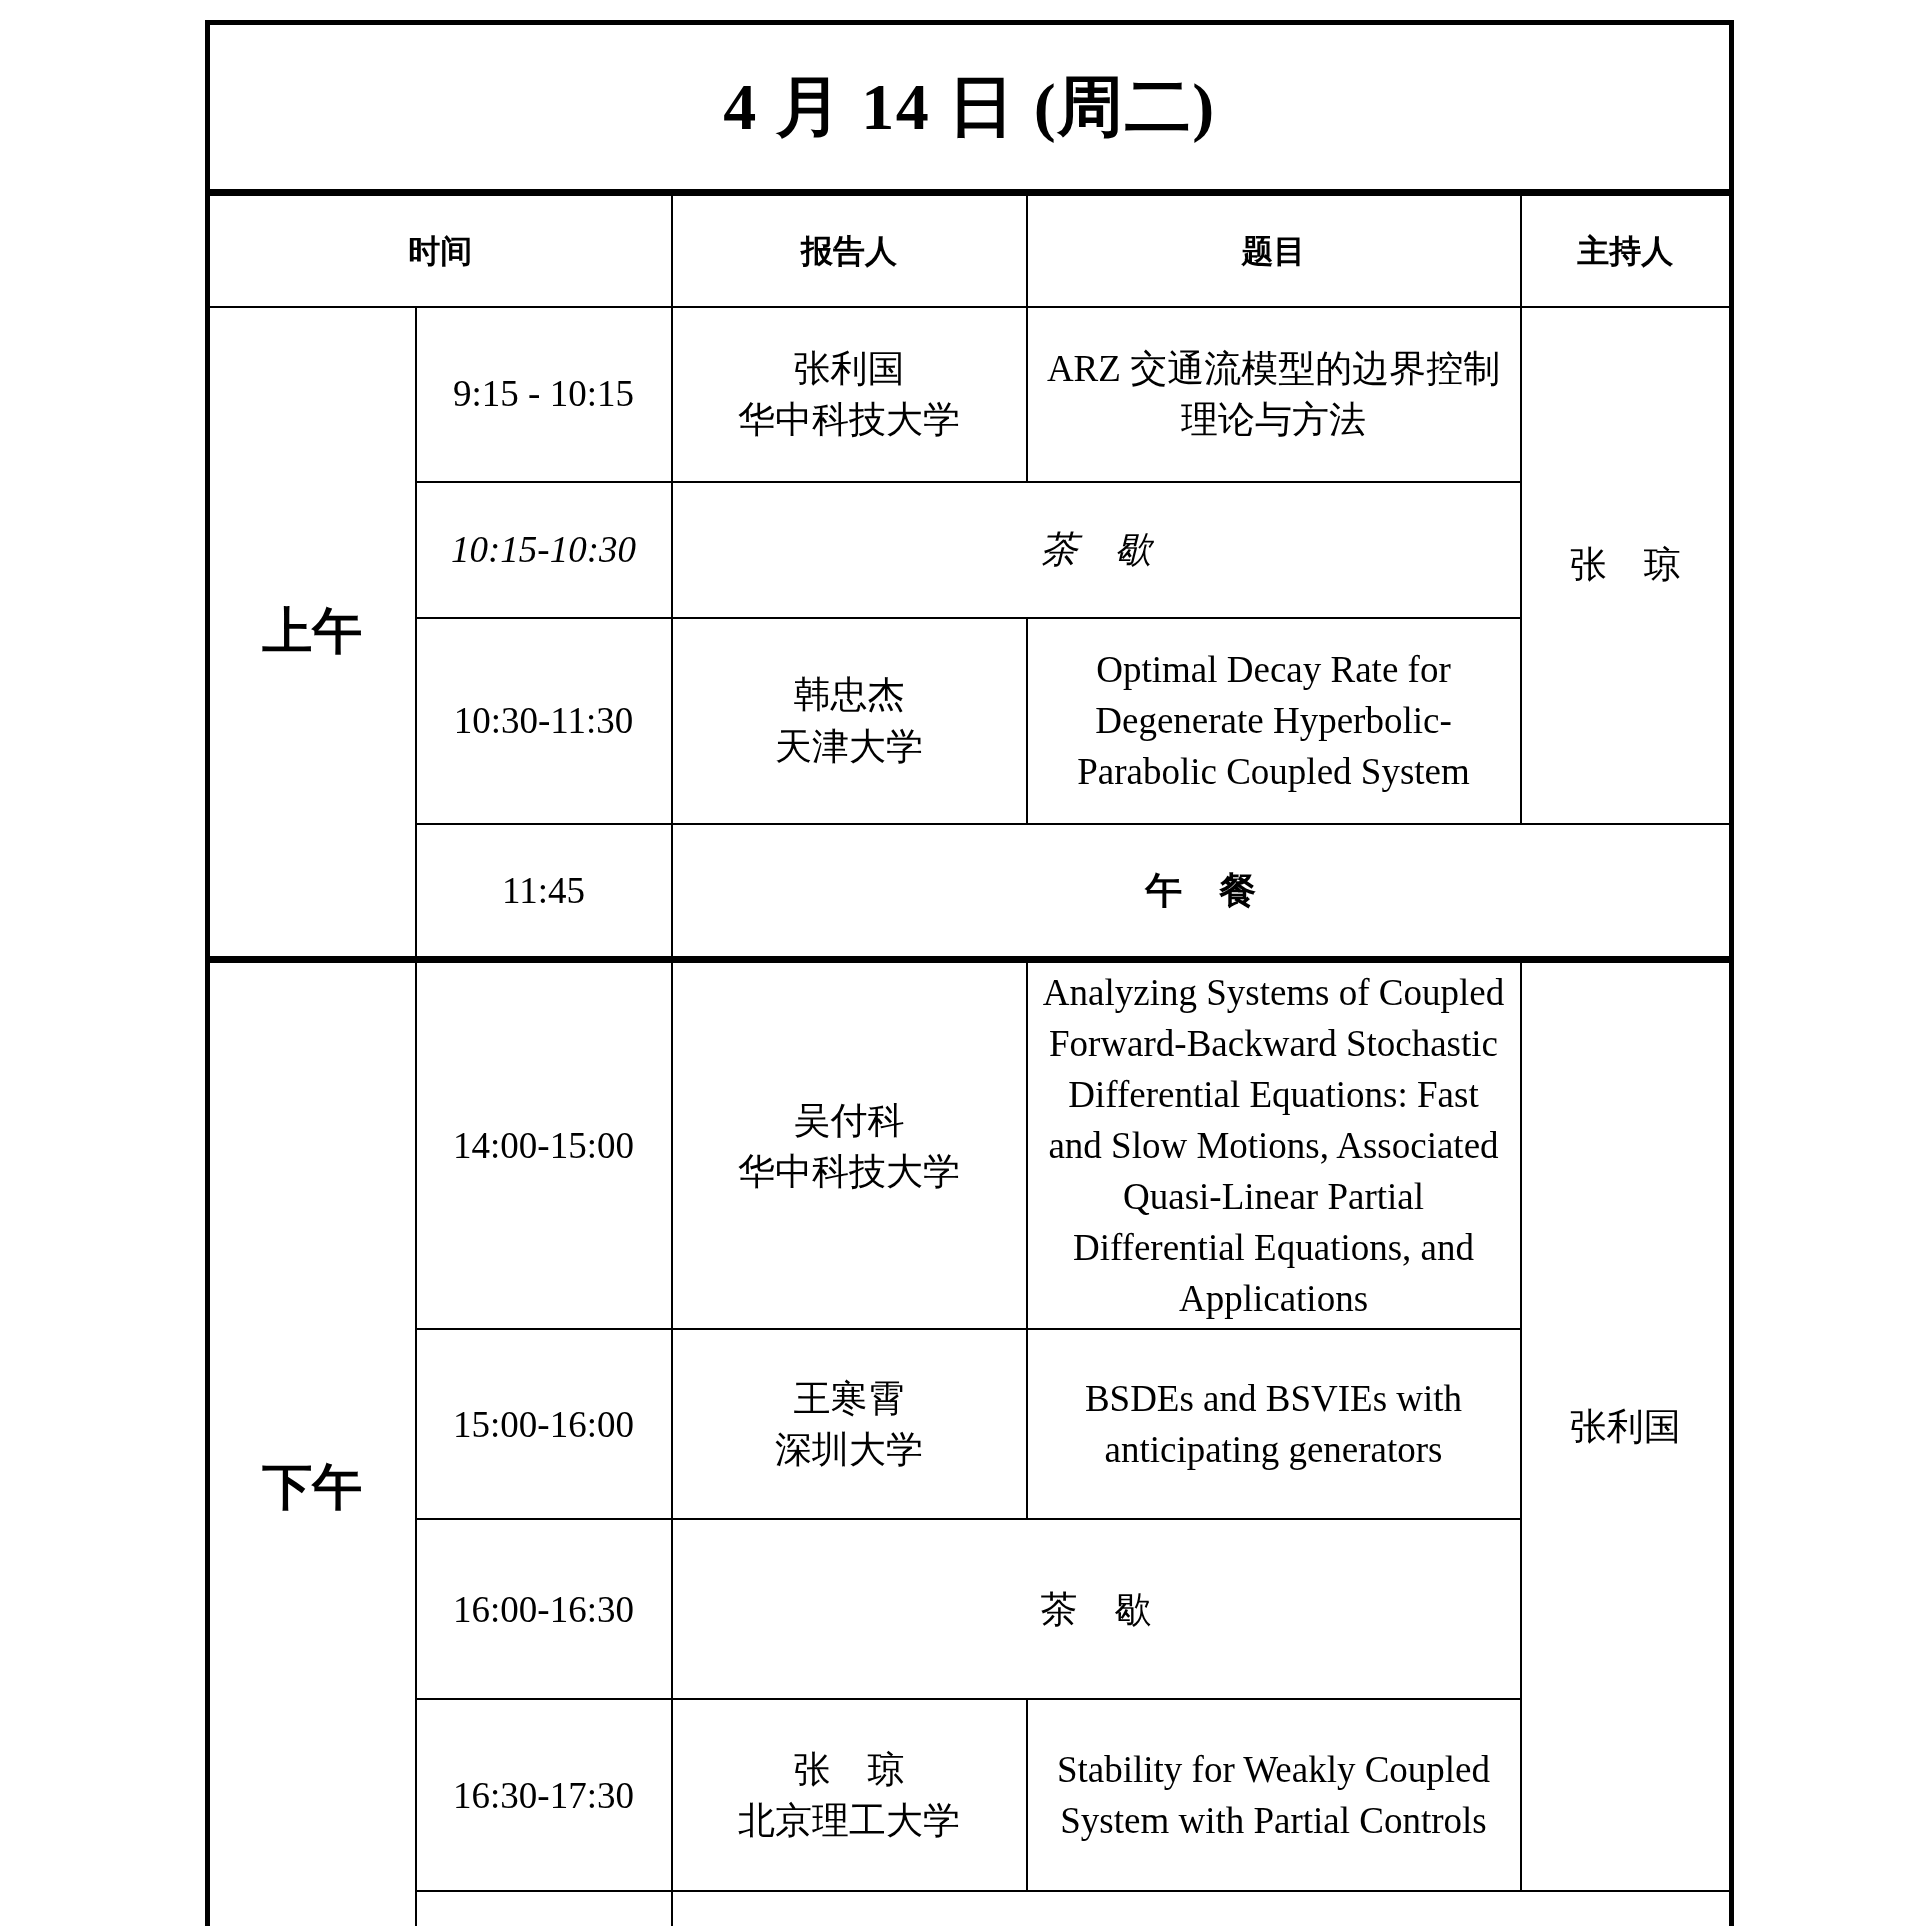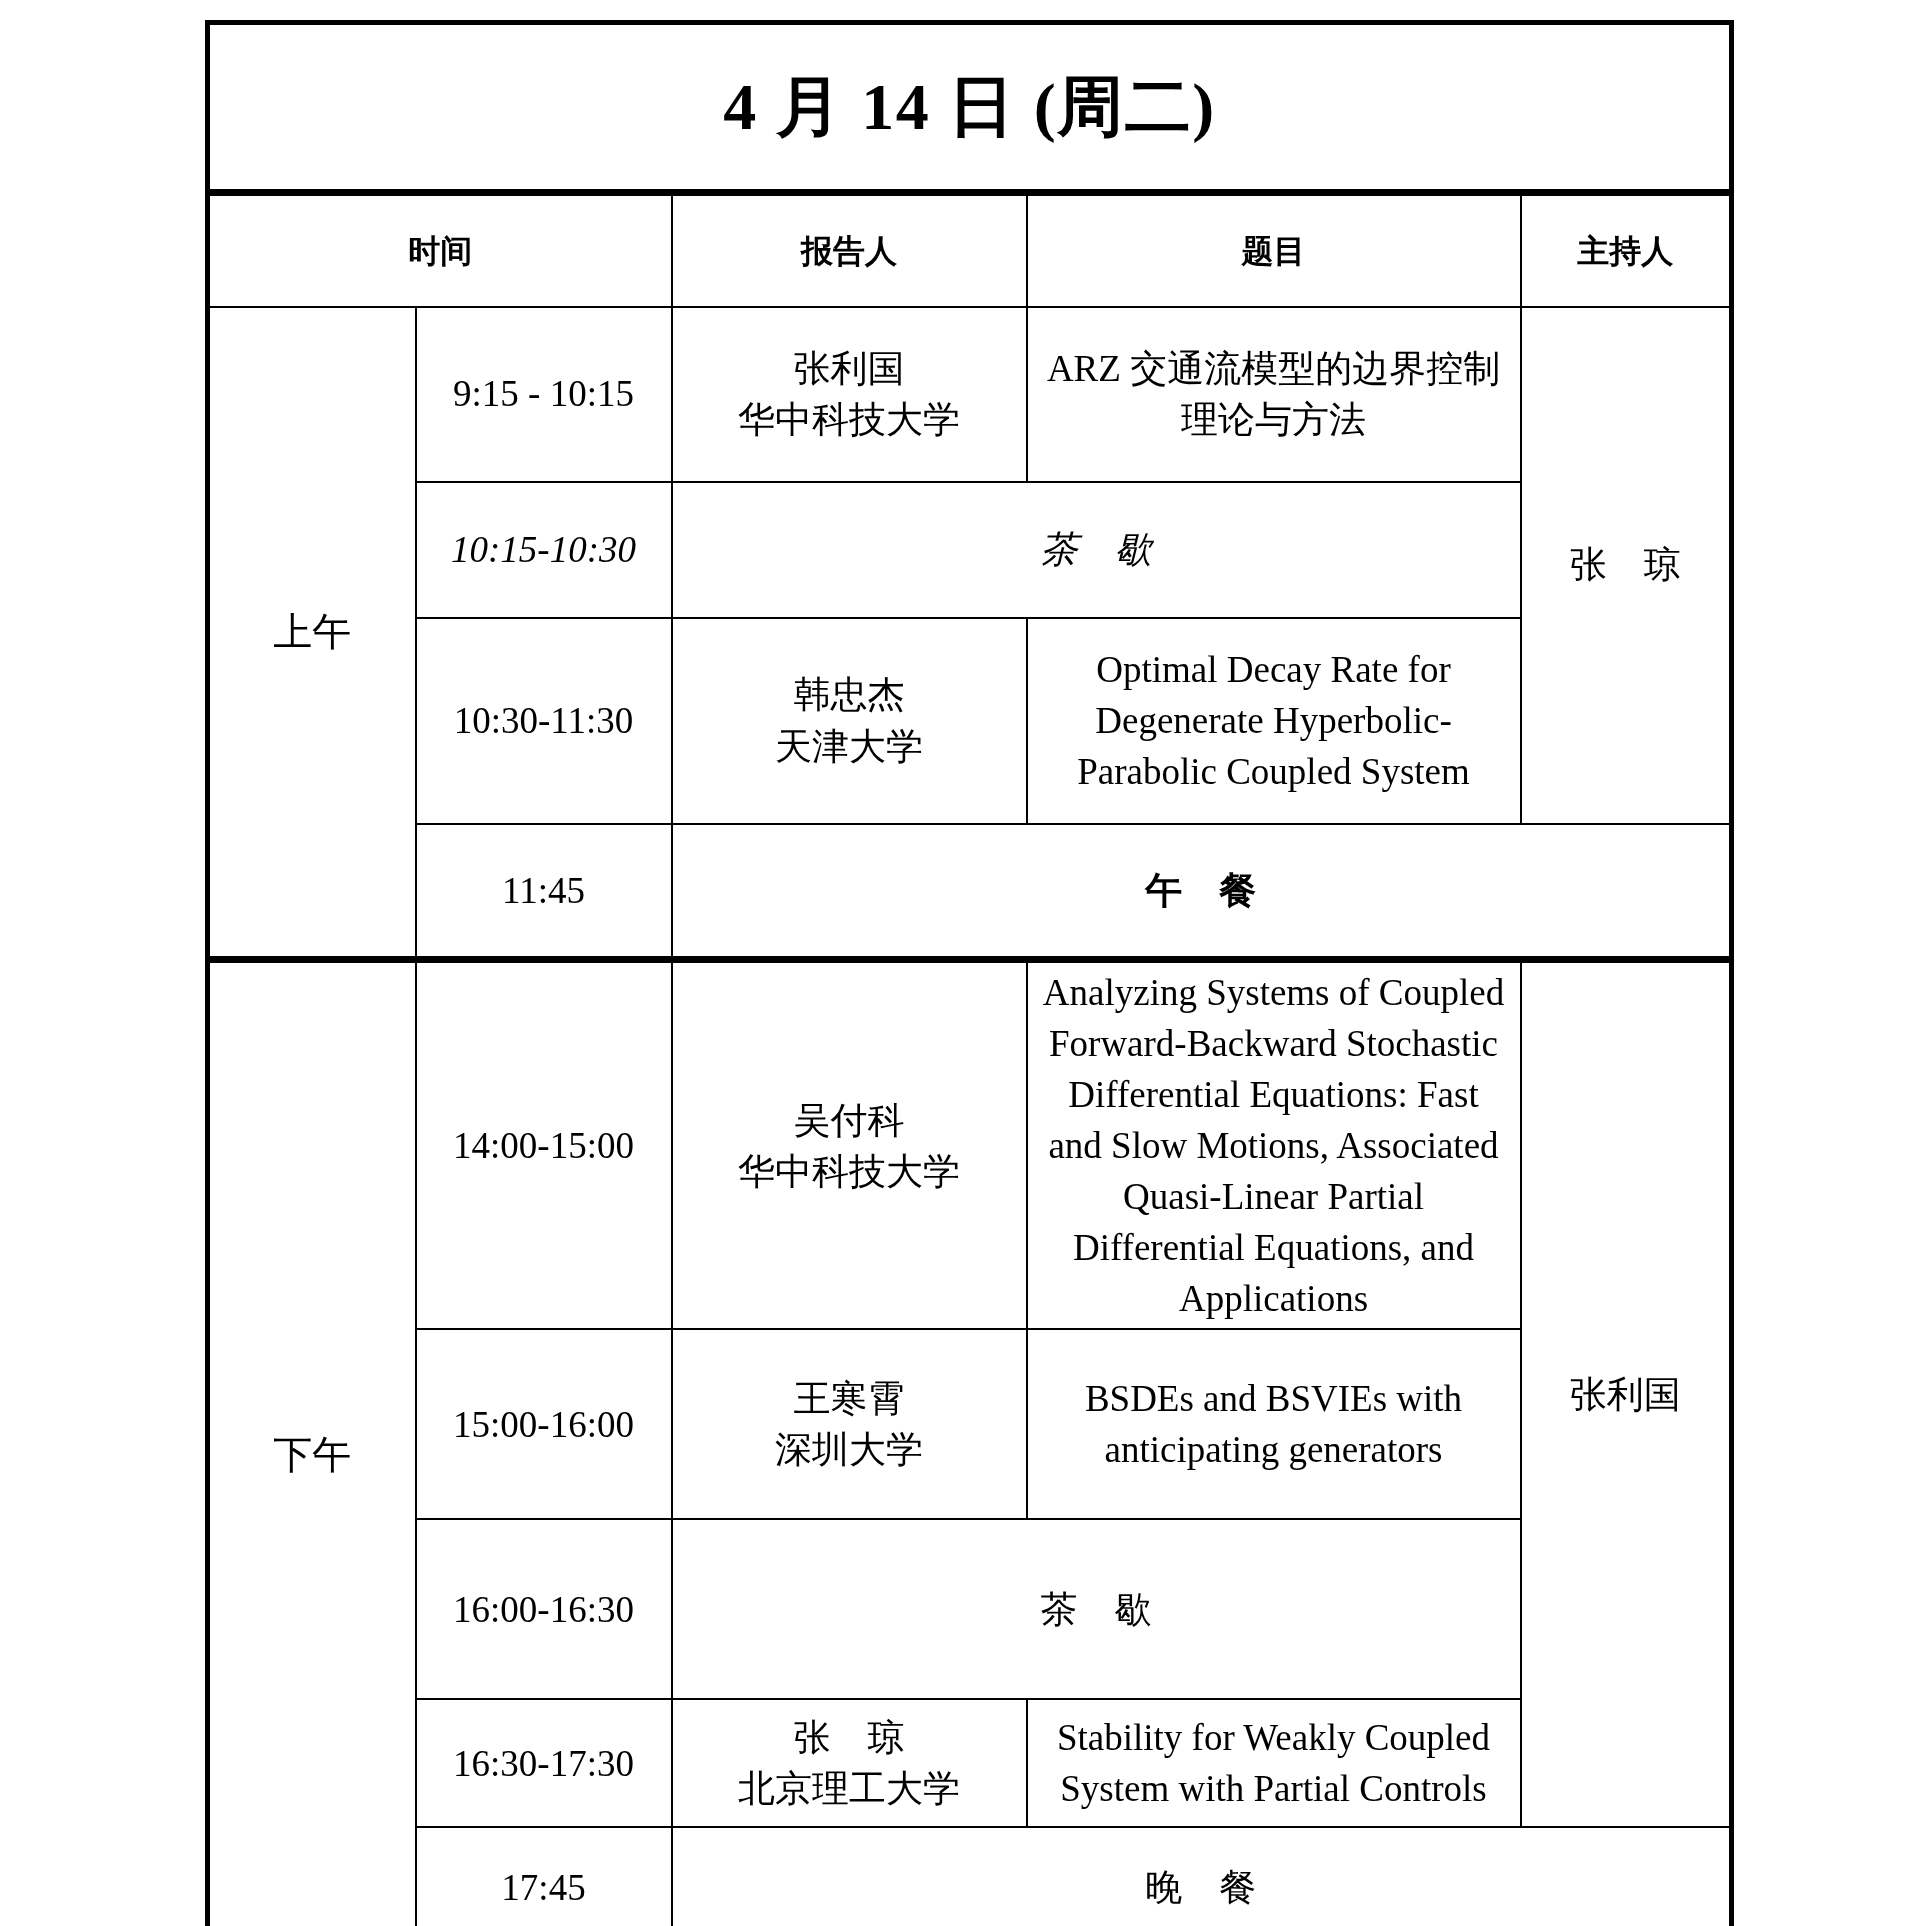--- a/index.html
+++ b/index.html
@@ -30,33 +30,33 @@
     word-break: break-word;
   }
   .title-cell {
     font-size: 66px;
     font-weight: bold;
     border-bottom-width: 7.7px;
     letter-spacing: 1.5px;
   }
   .header-cell { font-size: 32px; font-weight: bold; }
   tr.section-divider td { border-top-width: 7.7px; }
-  .session-cell { font-size: 39px; }
+  .session-cell { font-size: 50px; font-weight: bold; }
   .meal-label { font-weight: bold; }
   .speaker-name, .speaker-affil { display: block; }
   tr.h-title  { height: 170px; }
   tr.h-header { height: 114px; }
   tr.h-r1 { height: 175px; }
   tr.h-r2 { height: 136px; font-style: italic; }
   tr.h-r3 { height: 206px; }
   tr.h-r4 { height: 136px; }
   tr.h-r5 { height: 349px; }
   tr.h-r6 { height: 190px; }
   tr.h-r7 { height: 180px; }
-  tr.h-r8 { height: 128px; }
+  tr.h-r8 { height: 192px; }
   tr.h-r9 { height: 123px; }
 </style>
 </head>
 <body>
 
 <div class="canvas">
   <table class="schedule">
     <colgroup>
       <col style="width:208px">
       <col style="width:256px">

